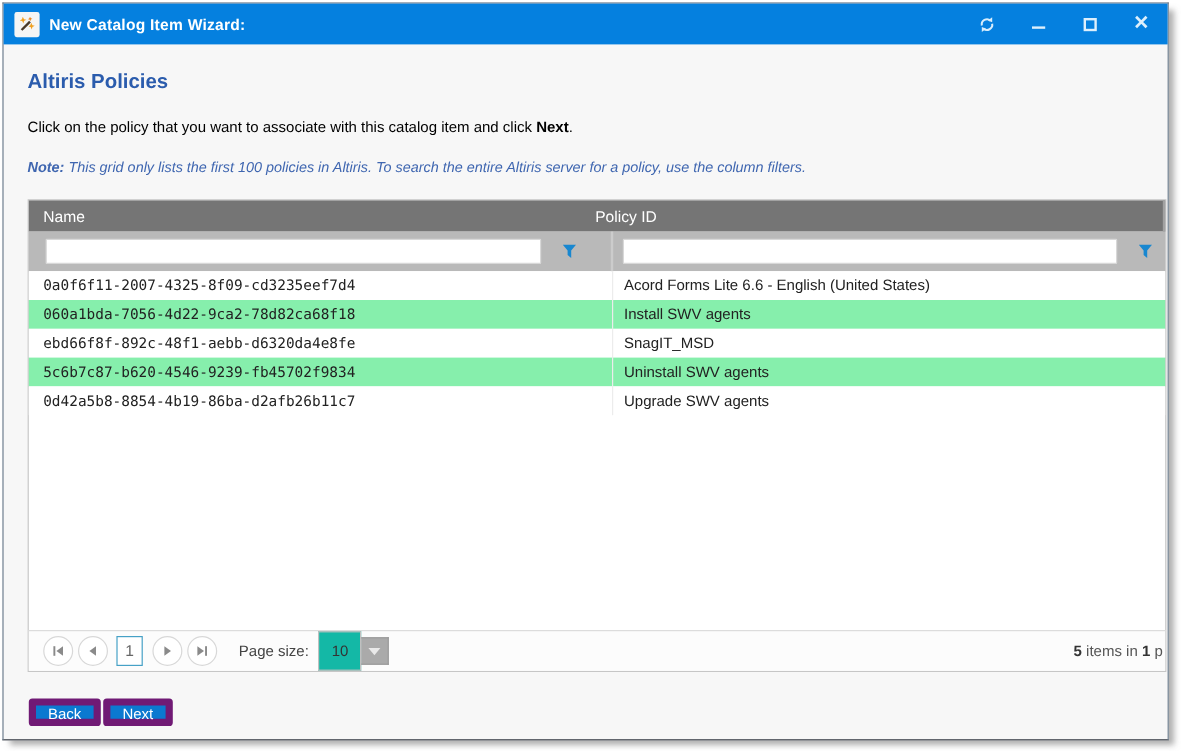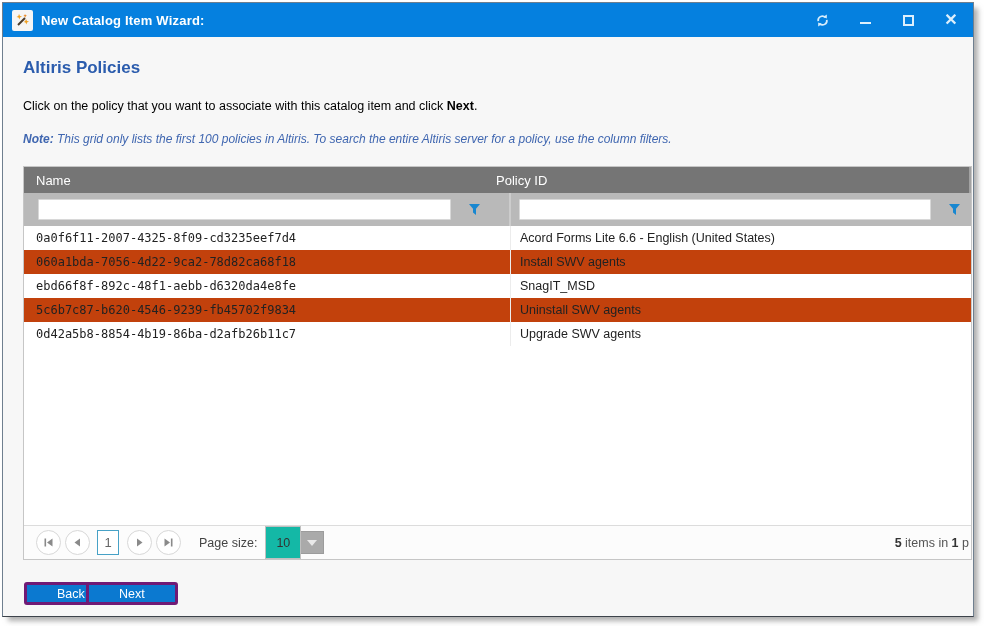--- a/index.html
+++ b/index.html
@@ -82,21 +82,21 @@
     height: 21px; border: 1px solid #d8d8d8; border-radius: 1px;
     background: #ffffff; outline: none;
     font-family: "Liberation Sans", sans-serif; font-size: 12px;
     padding: 0 4px;
   }
   .fcell.c1 .filter-input { width: 413px; }
   .fcell.c2 .filter-input { width: 412px; }
   .funnel { margin-left: 17px; display: flex; align-items: center; cursor: pointer; }
   .rows { }
   .grow { display: flex; height: 24px; background: #ffffff; }
-  .grow.alt { background: #c2410c; }
+  .grow.alt { background: #86efac; }
   .gcell {
     font-size: 12.5px; color: #222222;
     display: flex; align-items: center; overflow: hidden; white-space: nowrap;
   }
   .gcell.c1 {
     width: 487px; padding-left: 12px;
     border-right: 1px solid #ececec;
     font-family: "DejaVu Sans Mono", monospace; font-size: 12px;
   }
   .gcell.c2 { flex: 1; padding-left: 9px; }
@@ -137,23 +137,23 @@
     border-top: 6px solid #e9e9e9;
   }
   .pager-status {
     margin-left: auto; font-size: 12.5px; color: #555555;
     white-space: nowrap; overflow: hidden; text-align: right;
   }
   .pager-status b { color: #333333; font-weight: bold; }
   
   .footer-btn {
     position: absolute; top: 579px; height: 23px;
-    background: #0b79d0; border: 3px solid #701a75; border-radius: 3px;
+    background: #0b79d0; border: 6px solid #701a75; border-radius: 3px;
     color: #ffffff; font-size: 12.5px; font-family: "Liberation Sans", sans-serif;
-    padding: 0 30px; cursor: pointer;
+    padding: 0 10px; cursor: pointer;
   }
   .btn-back { left: 21px; }
   .btn-next { left: 83px; }
 </style>
 </head>
 <body>
 
 <div class="window">
 
   <div class="titlebar">

